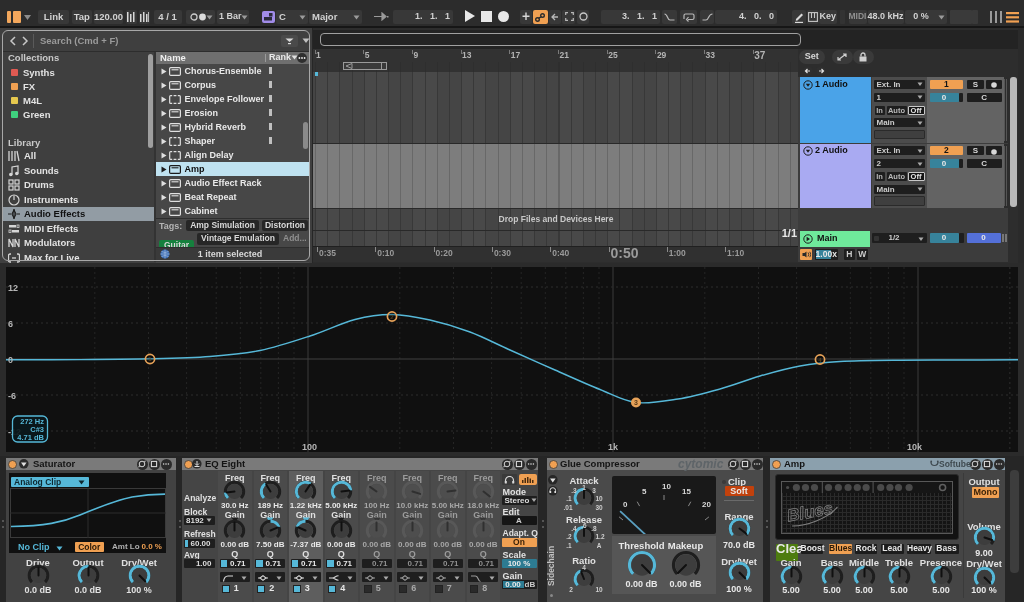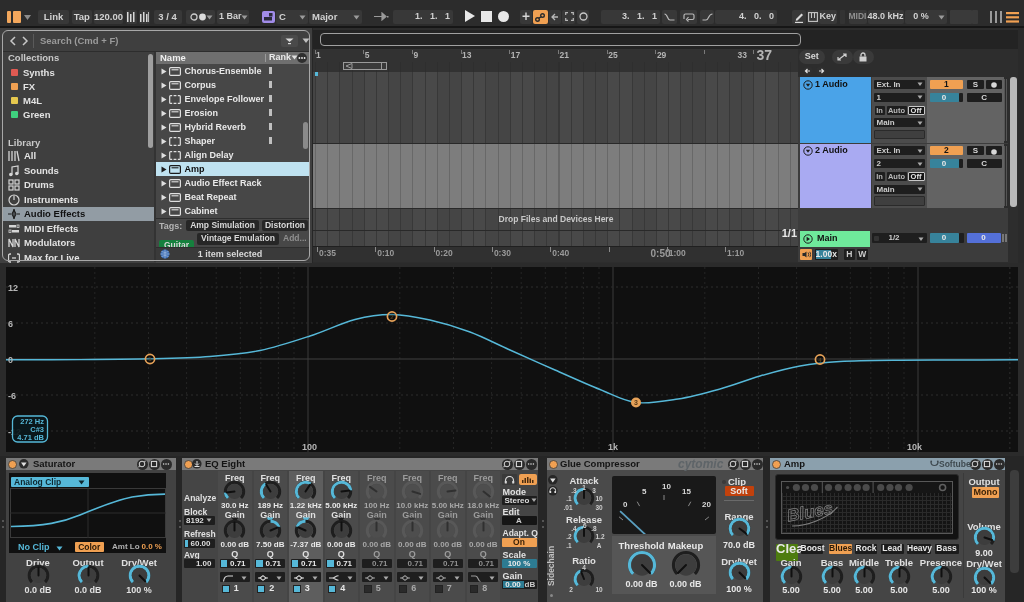--- a/index.html
+++ b/index.html
@@ -24,21 +24,21 @@
       </g>
     </svg>
 <svg style="position:absolute;left:140px;top:12px" width="9" height="10">
       <g fill="#d8d8d8">
         <rect x="0" y="2" width="1.5" height="8"></rect>
         <rect x="3" y="0" width="1.5" height="10"></rect>
         <rect x="6" y="2" width="1.5" height="8"></rect>
         <rect x="8.2" y="0" width="0.8" height="10"></rect>
       </g>
     </svg>
-<div style="position:absolute;left:153.5px;top:10px;width:28px;height:13.5px;background:#383838;border-radius:2px;font-size:9.5px;color:#d2d2d2;text-align:center;font-weight:bold;line-height:13.5px;white-space:nowrap;">3 / 4</div>
+<div style="position:absolute;left:153.5px;top:10px;width:28px;height:13.5px;background:#383838;border-radius:2px;font-size:9.5px;color:#d2d2d2;text-align:center;font-weight:bold;line-height:13.5px;white-space:nowrap;">4 / 1</div>
 <div style="position:absolute;left:186px;top:10px;width:28.5px;height:13.5px;background:#383838;border-radius:2px;font-size:9.5px;color:#d2d2d2;text-align:center;font-weight:bold;line-height:13.5px;white-space:nowrap;"></div>
 <svg style="position:absolute;left:190px;top:13px" width="22" height="8">
       <circle cx="4" cy="4" r="3" stroke="#cccccc" stroke-width="1.3" fill="none"></circle>
       <circle cx="12.5" cy="4" r="3.4" fill="#dddddd"></circle>
     </svg>
 <svg style="position:absolute;left:206px;top:15px" width="7" height="5">
       <path d="M0.5,0.5 L6.5,0.5 L3.5,4.5 Z" fill="#9a9a9a"></path>
     </svg>
 <div style="position:absolute;left:217px;top:10px;width:32px;height:13.5px;background:#383838;border-radius:2px;font-size:9.5px;color:#d2d2d2;text-align:center;font-weight:bold;line-height:13.5px;white-space:nowrap;"></div>
 <div style="position:absolute;left:219px;top:10px;width:22px;height:13.5px;font-size:9px;color:#d2d2d2;text-align:left;font-weight:bold;line-height:13.5px;white-space:nowrap;">1 Bar</div>
@@ -378,23 +378,23 @@
 <div style="position:absolute;left:462.1px;top:50px;width:20px;height:11px;font-size:8.5px;color:#b4b4b4;text-align:left;font-weight:bold;line-height:11px;white-space:nowrap;">13</div>
 <div style="position:absolute;left:460.6px;top:50px;width:1px;height:4px;background:#7a7a7a"></div>
 <div style="position:absolute;left:510.8px;top:50px;width:20px;height:11px;font-size:8.5px;color:#b4b4b4;text-align:left;font-weight:bold;line-height:11px;white-space:nowrap;">17</div>
 <div style="position:absolute;left:509.3px;top:50px;width:1px;height:4px;background:#7a7a7a"></div>
 <div style="position:absolute;left:559.5px;top:50px;width:20px;height:11px;font-size:8.5px;color:#b4b4b4;text-align:left;font-weight:bold;line-height:11px;white-space:nowrap;">21</div>
 <div style="position:absolute;left:558.0px;top:50px;width:1px;height:4px;background:#7a7a7a"></div>
 <div style="position:absolute;left:608.2px;top:50px;width:20px;height:11px;font-size:8.5px;color:#b4b4b4;text-align:left;font-weight:bold;line-height:11px;white-space:nowrap;">25</div>
 <div style="position:absolute;left:606.7px;top:50px;width:1px;height:4px;background:#7a7a7a"></div>
 <div style="position:absolute;left:656.9000000000001px;top:50px;width:20px;height:11px;font-size:8.5px;color:#b4b4b4;text-align:left;font-weight:bold;line-height:11px;white-space:nowrap;">29</div>
 <div style="position:absolute;left:655.4000000000001px;top:50px;width:1px;height:4px;background:#7a7a7a"></div>
-<div style="position:absolute;left:705.6px;top:50px;width:20px;height:11px;font-size:8.5px;color:#b4b4b4;text-align:left;font-weight:bold;line-height:11px;white-space:nowrap;margin-left:32px;">33</div>
+<div style="position:absolute;left:705.6px;top:50px;width:20px;height:11px;font-size:8.5px;color:#b4b4b4;text-align:left;font-weight:bold;line-height:11px;white-space:nowrap;">33</div>
 <div style="position:absolute;left:704.1px;top:50px;width:1px;height:4px;background:#7a7a7a"></div>
-<div style="position:absolute;left:754.3px;top:50px;width:20px;height:11px;font-size:14px;color:#b4b4b4;text-align:center;font-weight:bold;line-height:11px;white-space:nowrap;">37</div>
+<div style="position:absolute;left:754.3px;top:50px;width:20px;height:11px;font-size:10px;color:#b4b4b4;text-align:left;font-weight:bold;line-height:11px;white-space:nowrap;">37</div>
 <div style="position:absolute;left:752.8px;top:50px;width:1px;height:4px;background:#7a7a7a"></div>
 <div style="position:absolute;left:314.5px;top:62px;width:483px;height:10px;background:repeating-linear-gradient(90deg,#2e2e2e 0px,#2e2e2e 1px,transparent 1px,transparent 12.175px)"></div>
 <div style="position:absolute;left:343px;top:61.5px;width:44px;height:8px;border:1.2px solid #9a9a9a;background:#3a3a3a"></div>
 <svg style="position:absolute;left:344.5px;top:62.5px" width="8" height="6">
       <path d="M7,0.5 L1,3 L7,5.5 Z" fill="none" stroke="#9a9a9a" stroke-width="1"></path>
     </svg>
 <div style="position:absolute;left:381px;top:62.5px;width:1.2px;height:6px;background:#9a9a9a"></div>
 <div style="position:absolute;left:313px;top:72px;width:485px;height:70.5px;background:#454545;background-image:repeating-linear-gradient(90deg,#383838 0px,#383838 1px,transparent 1px,transparent 12.175px),repeating-linear-gradient(90deg,rgba(255,255,255,0.025) 0px,rgba(255,255,255,0.025) 24.35px,transparent 24.35px,transparent 48.7px);background-position:2px 0"></div>
 <div style="position:absolute;left:313px;top:143.5px;width:485px;height:64px;background:#7d7d7d;background-image:repeating-linear-gradient(90deg,#686868 0px,#686868 1px,transparent 1px,transparent 12.175px);background-position:2px 0"></div>
 <div style="position:absolute;left:313px;top:209px;width:485px;height:21px;background:#454545;background-image:repeating-linear-gradient(90deg,#383838 0px,#383838 1px,transparent 1px,transparent 12.175px),repeating-linear-gradient(90deg,rgba(255,255,255,0.025) 0px,rgba(255,255,255,0.025) 24.35px,transparent 24.35px,transparent 48.7px);background-position:2px 0"></div>
@@ -409,21 +409,21 @@
 <div style="position:absolute;left:319.0px;top:248px;width:26px;height:11px;font-size:8.5px;color:#9a9a9a;text-align:left;font-weight:bold;line-height:11px;white-space:nowrap;">0:35</div>
 <div style="position:absolute;left:317.0px;top:247px;width:1px;height:5px;background:#8a8a8a"></div>
 <div style="position:absolute;left:377.3px;top:248px;width:26px;height:11px;font-size:8.5px;color:#9a9a9a;text-align:left;font-weight:bold;line-height:11px;white-space:nowrap;">0:10</div>
 <div style="position:absolute;left:375.3px;top:247px;width:1px;height:5px;background:#8a8a8a"></div>
 <div style="position:absolute;left:435.6px;top:248px;width:26px;height:11px;font-size:8.5px;color:#9a9a9a;text-align:left;font-weight:bold;line-height:11px;white-space:nowrap;">0:20</div>
 <div style="position:absolute;left:433.6px;top:247px;width:1px;height:5px;background:#8a8a8a"></div>
 <div style="position:absolute;left:493.9px;top:248px;width:26px;height:11px;font-size:8.5px;color:#9a9a9a;text-align:left;font-weight:bold;line-height:11px;white-space:nowrap;">0:30</div>
 <div style="position:absolute;left:491.9px;top:247px;width:1px;height:5px;background:#8a8a8a"></div>
 <div style="position:absolute;left:552.2px;top:248px;width:26px;height:11px;font-size:8.5px;color:#9a9a9a;text-align:left;font-weight:bold;line-height:11px;white-space:nowrap;">0:40</div>
 <div style="position:absolute;left:550.2px;top:247px;width:1px;height:5px;background:#8a8a8a"></div>
-<div style="position:absolute;left:610.5px;top:248px;width:26px;height:11px;font-size:10px;color:#9a9a9a;text-align:left;font-weight:bold;line-height:11px;white-space:nowrap;margin-left:40px;">0:50</div>
+<div style="position:absolute;left:610.5px;top:248px;width:26px;height:11px;font-size:14px;color:#9a9a9a;text-align:left;font-weight:bold;line-height:11px;white-space:nowrap;">0:50</div>
 <div style="position:absolute;left:608.5px;top:247px;width:1px;height:5px;background:#8a8a8a"></div>
 <div style="position:absolute;left:668.8px;top:248px;width:26px;height:11px;font-size:8.5px;color:#9a9a9a;text-align:left;font-weight:bold;line-height:11px;white-space:nowrap;">1:00</div>
 <div style="position:absolute;left:666.8px;top:247px;width:1px;height:5px;background:#8a8a8a"></div>
 <div style="position:absolute;left:727.0999999999999px;top:248px;width:26px;height:11px;font-size:8.5px;color:#9a9a9a;text-align:left;font-weight:bold;line-height:11px;white-space:nowrap;">1:10</div>
 <div style="position:absolute;left:725.0999999999999px;top:247px;width:1px;height:5px;background:#8a8a8a"></div>
 <div style="position:absolute;left:798px;top:77px;width:210px;height:185px;background:#3c3c3c"></div>
 <div style="position:absolute;left:799.5px;top:77px;width:71.5px;height:65.5px;background:#4aa3e8"></div>
 <svg style="position:absolute;left:802.5px;top:79.5px" width="10" height="10">
       <circle cx="5" cy="5" r="4.2" fill="none" stroke="#1d1d1d" stroke-width="1"></circle>
       <path d="M2.8,3.8 L7.2,3.8 L5,6.8 Z" fill="#1d1d1d"></path>

